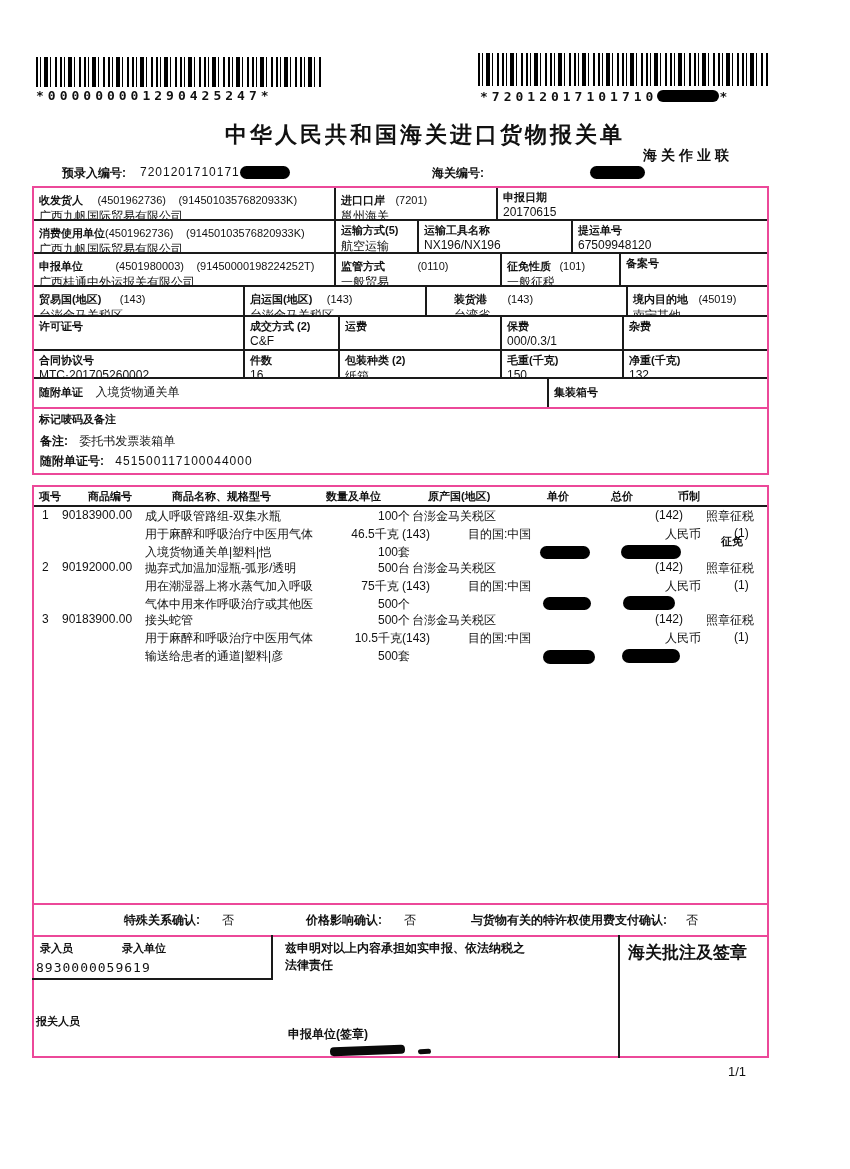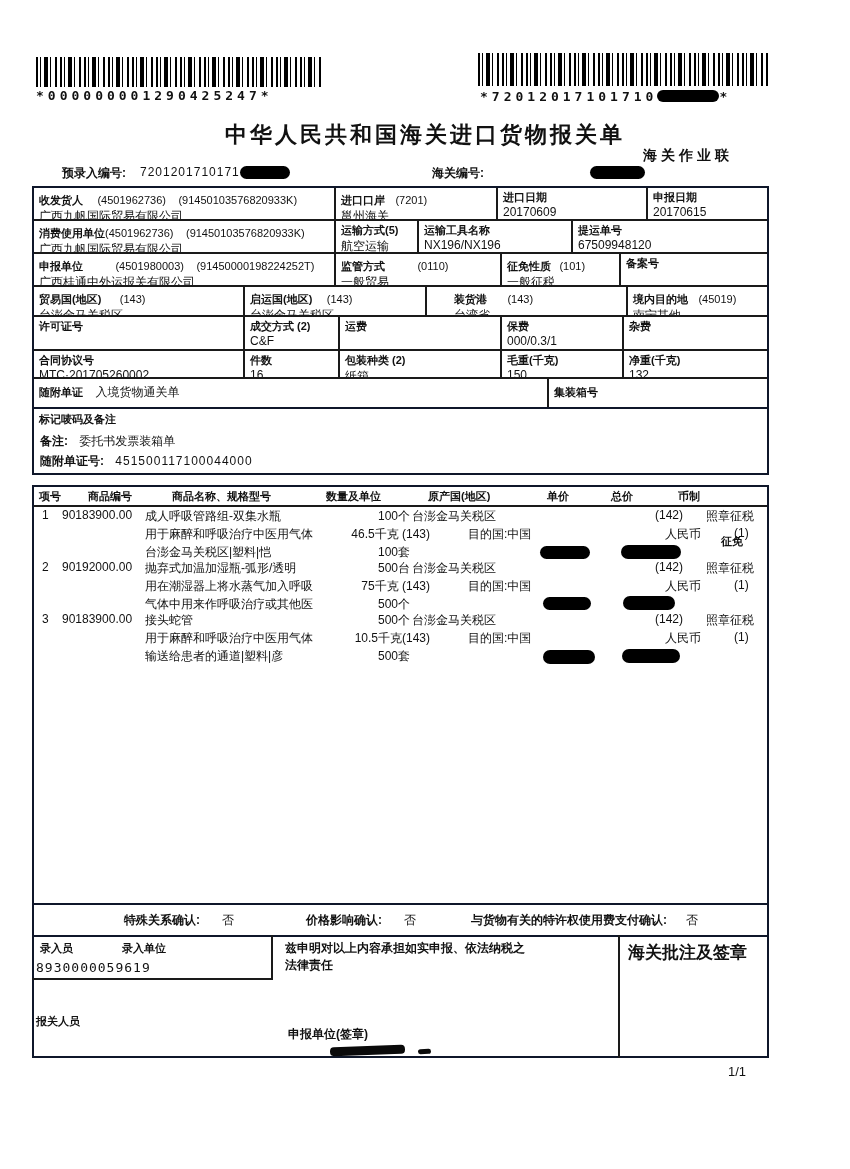--- a/index.html
+++ b/index.html
@@ -7,21 +7,21 @@
         font-family:"Liberation Sans",sans-serif;color:#111;}
   .abs{position:absolute;white-space:nowrap;}
   .mono{font-family:"DejaVu Sans Mono",monospace;}
   .lbl{font-weight:bold;font-size:11px;}
   .code{font-weight:normal;font-size:11px;}
   .val{font-size:12px;}
   .cell{box-sizing:border-box;border-right:2px solid #1a1a1a;padding:2px 5px;overflow:hidden;}
   .cell:last-child{border-right:none;}
   .row{display:flex;box-sizing:border-box;border-bottom:2px solid #1a1a1a;}
   .row:last-child{border-bottom:none;}
-  .box{position:absolute;box-sizing:border-box;border:2px solid #0f172a;background:#fff;}
+  .box{position:absolute;box-sizing:border-box;border:2px solid #ec4899;background:#fff;}
   .blob{position:absolute;background:#000;border-radius:7px;}
   .bar{position:absolute;background:repeating-linear-gradient(90deg,
        #000 0 2px,#fff 2px 4px,#000 4px 5px,#fff 5px 8px,#000 8px 12px,
        #fff 12px 14px,#000 14px 15px,#fff 15px 19px,#000 19px 21px,#fff 21px 24px);}
   .bartext{font-family:"DejaVu Sans Mono",monospace;font-weight:bold;font-size:13px;letter-spacing:4px;}
   .hline{position:absolute;background:#1a1a1a;height:2px;}
   .vline{position:absolute;background:#1a1a1a;width:2px;}
   .item-line{position:absolute;font-size:12px;white-space:nowrap;}
   .qty{position:absolute;font-size:12px;text-align:right;white-space:nowrap;}
   .hdr{position:absolute;font-size:11px;font-weight:bold;white-space:nowrap;}
@@ -56,24 +56,20 @@
         <div><span class="lbl">收发货人</span>
              <span class="code" style="margin-left:10px;">(4501962736)</span>
              <span class="code" style="margin-left:8px;">(91450103576820933K)</span></div>
         <div class="val">广西九帆国际贸易有限公司</div>
       </div>
       <div class="cell" style="flex:0 0 162px;">
         <div><span class="lbl">进口口岸</span>
              <span class="code" style="margin-left:6px;">(7201)</span></div>
         <div class="val">邕州海关</div>
       </div>
-      <div class="cell" style="flex:0 0 150px;">
-        <div class="lbl">进口日期</div>
-        <div class="val">20170609</div>
-      </div>
       <div class="cell" style="flex:1;">
         <div class="lbl">申报日期</div>
         <div class="val">20170615</div>
       </div>
     </div>
     <div class="row" style="height:33px;">
       <div class="cell" style="flex:0 0 302px;">
         <div><span class="lbl">消费使用单位</span><span class="code">(4501962736)</span>
              <span class="code" style="margin-left:8px;">(91450103576820933K)</span></div>
         <div class="val">广西九帆国际贸易有限公司</div>
@@ -220,21 +216,21 @@
   <span class="item-line" style="left:145px;top:508px;">成人呼吸管路组-双集水瓶</span>
   <span class="qty" style="left:322px;top:508px;width:88px;">100个</span>
   <span class="item-line" style="left:412px;top:508px;">台澎金马关税区</span>
   <span class="item-line" style="left:655px;top:508px;">(142)</span>
   <span class="item-line" style="left:706px;top:508px;">照章征税</span>
   <span class="item-line" style="left:145px;top:526px;">用于麻醉和呼吸治疗中医用气体</span>
   <span class="qty" style="left:300px;top:526px;width:130px;">46.5千克 (143)</span>
   <span class="item-line" style="left:468px;top:526px;">目的国:中国</span>
   <span class="item-line" style="left:665px;top:526px;">人民币</span>
   <span class="item-line" style="left:734px;top:526px;">(1)</span>
-  <span class="item-line" style="left:145px;top:544px;">台澎金马关税区|塑料|恺</span>
+  <span class="item-line" style="left:145px;top:544px;">入境货物通关单|塑料|恺</span>
   <span class="qty" style="left:322px;top:544px;width:88px;">100套</span>
   <span class="blob" style="left:540px;top:546px;width:50px;height:13px;"></span>
   <span class="blob" style="left:621px;top:545px;width:60px;height:14px;"></span>
 
   <span class="item-line" style="left:42px;top:560px;">2</span>
   <span class="item-line" style="left:62px;top:560px;">90192000.00</span>
   <span class="item-line" style="left:145px;top:560px;">抛弃式加温加湿瓶-弧形/透明</span>
   <span class="qty" style="left:322px;top:560px;width:88px;">500台</span>
   <span class="item-line" style="left:412px;top:560px;">台澎金马关税区</span>
   <span class="item-line" style="left:655px;top:560px;">(142)</span>

